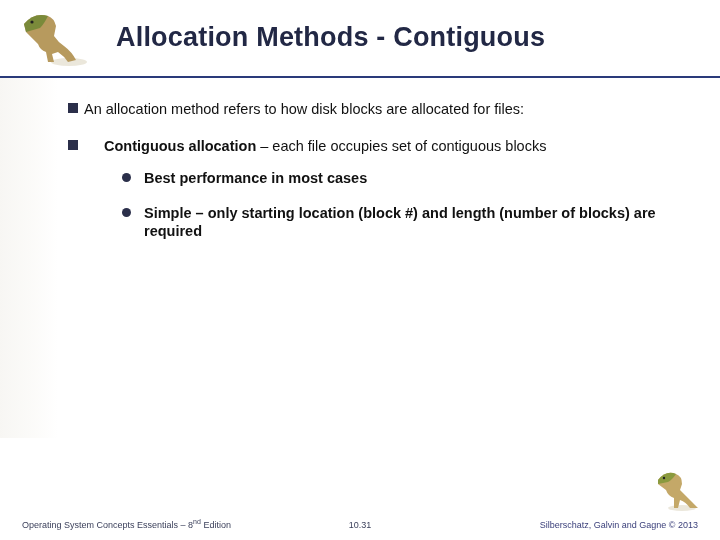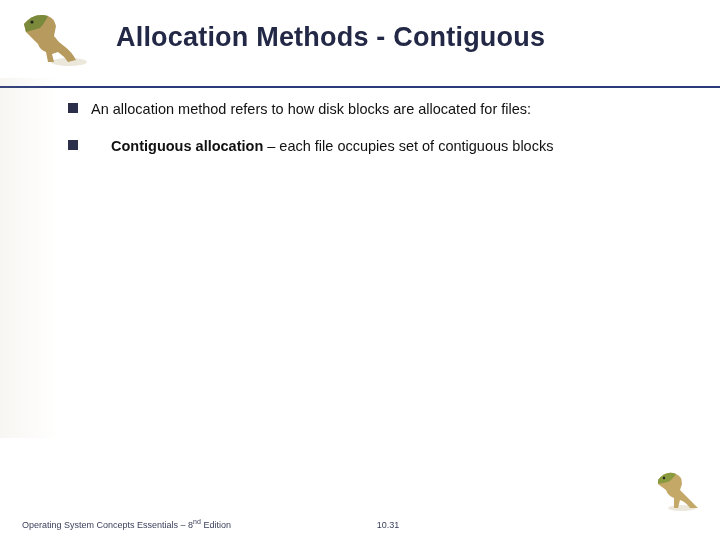--- a/index.html
+++ b/index.html
@@ -5,21 +5,21 @@
   * { box-sizing: border-box; margin: 0; padding: 0; }
   body {
     width: 720px; height: 540px;
     background: #fff;
     font-family: Arial, Helvetica, sans-serif;
     position: relative;
     overflow: hidden;
   }
   .header {
     position: relative;
-    height: 88px;
+    height: 78px;
     border-bottom: 2px solid #2a3a7a;
   }
   .dino-left {
     position: absolute;
     left: 14px; top: 6px;
     width: 80px; height: 62px;
   }
   .title {
     position: absolute;
     left: 116px; top: 22px;
@@ -39,21 +39,21 @@
   }
   .content {
     position: absolute;
     left: 68px; top: 100px;
     width: 605px;
     font-size: 14.5px;
     color: #111;
     line-height: 1.28;
   }
   ul.main { list-style: none; }
-  ul.main > li { position: relative; padding-left: 23px; margin-bottom: 18px; }
+  ul.main > li { position: relative; padding-left: 16px; margin-bottom: 18px; }
   ul.main > li::before {
     content: "";
     position: absolute; left: 0; top: 3px;
     width: 10px; height: 10px;
     background: #2b2f4a;
   }
   ul.sub { list-style: none; margin-top: 14px; margin-left: 18px; }
   ul.sub > li { position: relative; padding-left: 22px; margin-bottom: 16px; }
   ul.sub > li::before {
     content: "";
@@ -64,21 +64,21 @@
   }
   .bold { font-weight: bold; margin-left: 20px; }
   .footer {
     position: absolute;
     left: 0; bottom: 0;
     width: 720px; height: 28px;
     font-size: 9px;
     color: #3a3f5a;
   }
   .foot-left { position: absolute; left: 22px; bottom: 10px; }
-  .foot-center { position: absolute; left: 50%; bottom: 10px; transform: translateX(-50%); margin-left: 28px; }
+  .foot-center { position: absolute; left: 50%; bottom: 10px; transform: translateX(-50%); }
   .foot-right { position: absolute; right: 22px; bottom: 10px; color: #3a3f7a; }
   .foot-left sup, .foot-left .ed { font-size: 7px; vertical-align: super; }
   .dino-right {
     position: absolute;
     right: 14px; bottom: 28px;
     width: 54px; height: 44px;
   }
 </style>
 </head>
 <body>
@@ -98,32 +98,35 @@
 <div class="sidebar"></div>
 
 <div class="content">
   <ul class="main">
     <li>
       <span>An allocation method refers to how disk blocks are allocated for files:</span>
     </li>
     <li>
       <span class="bold">Contiguous allocation</span><span> – each file occupies set of contiguous blocks</span>
       <ul class="sub">
+        <li class="bold"><span>Best performance in most cases</span></li>
+        <li class="bold"><span>Simple – only starting location (block #) and length (number of blocks) are required</span></li>
       </ul>
     </li>
   </ul>
 </div>
 
 <div class="dino-right">
   <svg viewBox="0 0 54 44">
     <ellipse cx="30" cy="40" rx="14" ry="3" fill="#d8d0b8" opacity="0.5"></ellipse>
     <path d="M6 12 Q14 2 24 6 Q30 8 30 16 L28 22 Q34 28 40 34 L46 40 L38 40 Q34 34 28 32 L26 40 L22 40 L22 30 Q16 28 14 22 L6 16 Z" fill="#c4a868"></path>
     <path d="M6 12 Q14 2 24 6 Q20 12 16 14 L6 16 Z" fill="#8a9a3e"></path>
     <circle cx="12" cy="10" r="1.2" fill="#222"></circle>
   </svg>
 </div>
 
 <div class="footer">
   <span class="foot-left">
     <span>Operating System Concepts Essentials – 8</span><sup>nd</sup><span> Edition</span>
   </span>
   <span class="foot-center">10.31</span>
+  <span class="foot-right">Silberschatz, Galvin and Gagne © 2013</span>
 </div>
 
 </body></html>

